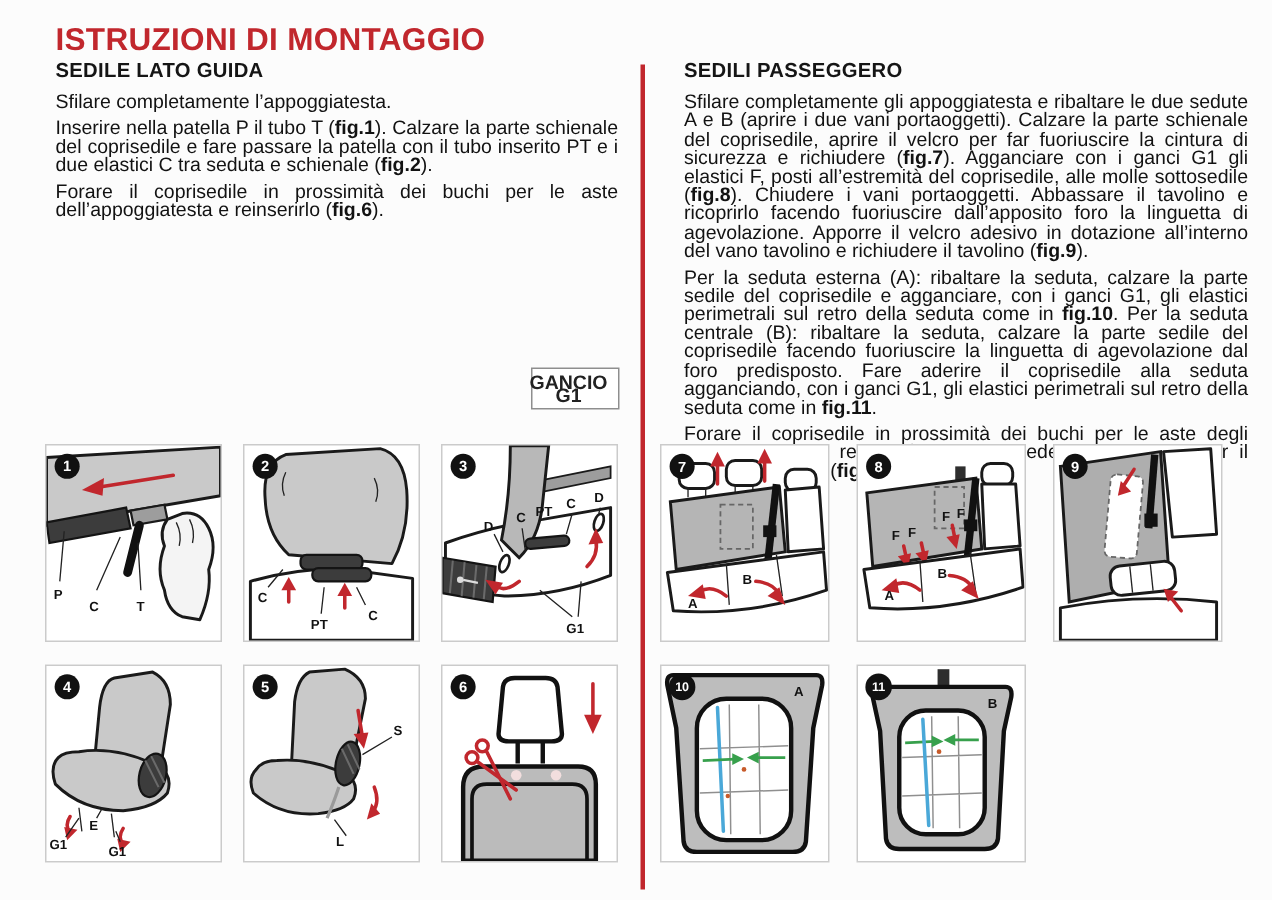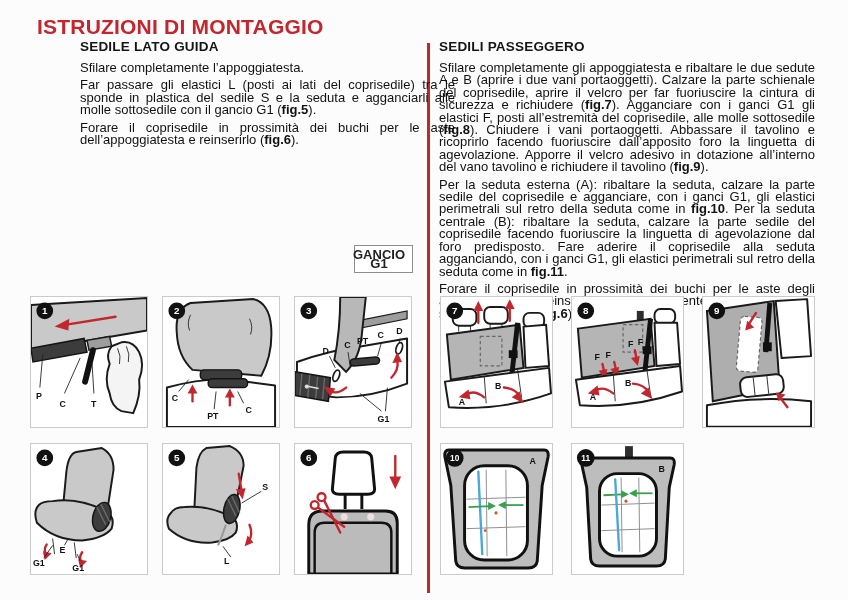--- a/index.html
+++ b/index.html
@@ -15,22 +15,22 @@
   body{
     width:848px;height:600px;position:relative;overflow:hidden;
     background:#fcfcfc;color:var(--ink);
     font-family:"Liberation Sans",sans-serif;
   }
   .page-title{
     position:absolute;left:37px;top:15px;
     font-size:21px;font-weight:bold;color:var(--red);letter-spacing:.2px;
   }
   .col{position:absolute;top:39px;}
-  .col-left{left:37px;width:375px;margin-left:43px;}
-  .col-right{left:439px;width:376px;}
+  .col-left{left:37px;width:375px;}
+  .col-right{left:456px;width:376px;}
   .col h2{
     margin:0 0 8px 0;font-size:13.5px;font-weight:bold;color:var(--ink);letter-spacing:.2px;
   }
   .col p{
     margin:0 0 5px 0;font-size:13px;line-height:12.4px;
     text-align:justify;color:#121212;
   }
   .col p b{font-weight:bold;}
   .divider{
     position:absolute;left:427px;top:43px;width:2.5px;height:550px;
@@ -67,21 +67,21 @@
 </head>
 <body>
 
 <div class="page-title">ISTRUZIONI DI MONTAGGIO</div>
 
 <div class="divider"></div>
 
 <div class="col col-left">
   <h2>SEDILE LATO GUIDA</h2>
   <p><span>Sfilare completamente l’appoggiatesta.</span></p>
-  <p><span>Far passare gli elastici L (posti ai lati del coprisedile) tra le sponde in plastica del sedile S e la seduta e agganciarli alle molle sottosedile con il gancio G1 (</span><b>fig.5</b><span>).</span></p>
+  <p><span>Inserire nella patella P il tubo T (</span><b>fig.1</b><span>). Calzare la parte schienale del coprisedile e fare passare la patella con il tubo inserito PT e i due elastici C tra seduta e schienale (</span><b>fig.2</b><span>).</span></p>
   <p><span>Forare il coprisedile in prossimità dei buchi per le aste dell’appoggiatesta e reinserirlo (</span><b>fig.6</b><span>).</span></p>
 </div>
 
 <div class="col col-right">
   <h2>SEDILI PASSEGGERO</h2>
   <p><span>Sfilare completamente gli appoggiatesta e ribaltare le due sedute A e B (aprire i due vani portaoggetti). Calzare la parte schienale del coprisedile, aprire il velcro per far fuoriuscire la cintura di sicurezza e richiudere (</span><b>fig.7</b><span>). Agganciare con i ganci G1 gli elastici F, posti all’estremità del coprisedile, alle molle sottosedile (</span><b>fig.8</b><span>). Chiudere i vani portaoggetti. Abbassare il tavolino e ricoprirlo facendo fuoriuscire dall’apposito foro la linguetta di agevolazione. Apporre il velcro adesivo in dotazione all’interno del vano tavolino e richiudere il tavolino (</span><b>fig.9</b><span>).</span></p>
   <p><span>Per la seduta esterna (A): ribaltare la seduta, calzare la parte sedile del coprisedile e agganciare, con i ganci G1, gli elastici perimetrali sul retro della seduta come in </span><b>fig.10</b><span>. Per la seduta centrale (B): ribaltare la seduta, calzare la parte sedile del coprisedile facendo fuoriuscire la linguetta di agevolazione dal foro predisposto. Fare aderire il coprisedile alla seduta agganciando, con i ganci G1, gli elastici perimetrali sul retro della seduta come in </span><b>fig.11</b><span>.</span></p>
   <p><span>Forare il coprisedile in prossimità dei buchi per le aste degli appoggiatesta e reinserirli come precedentemente fatto per il sedile lato guida (</span><b>fig.6</b><span>).</span></p>
 </div>
 

